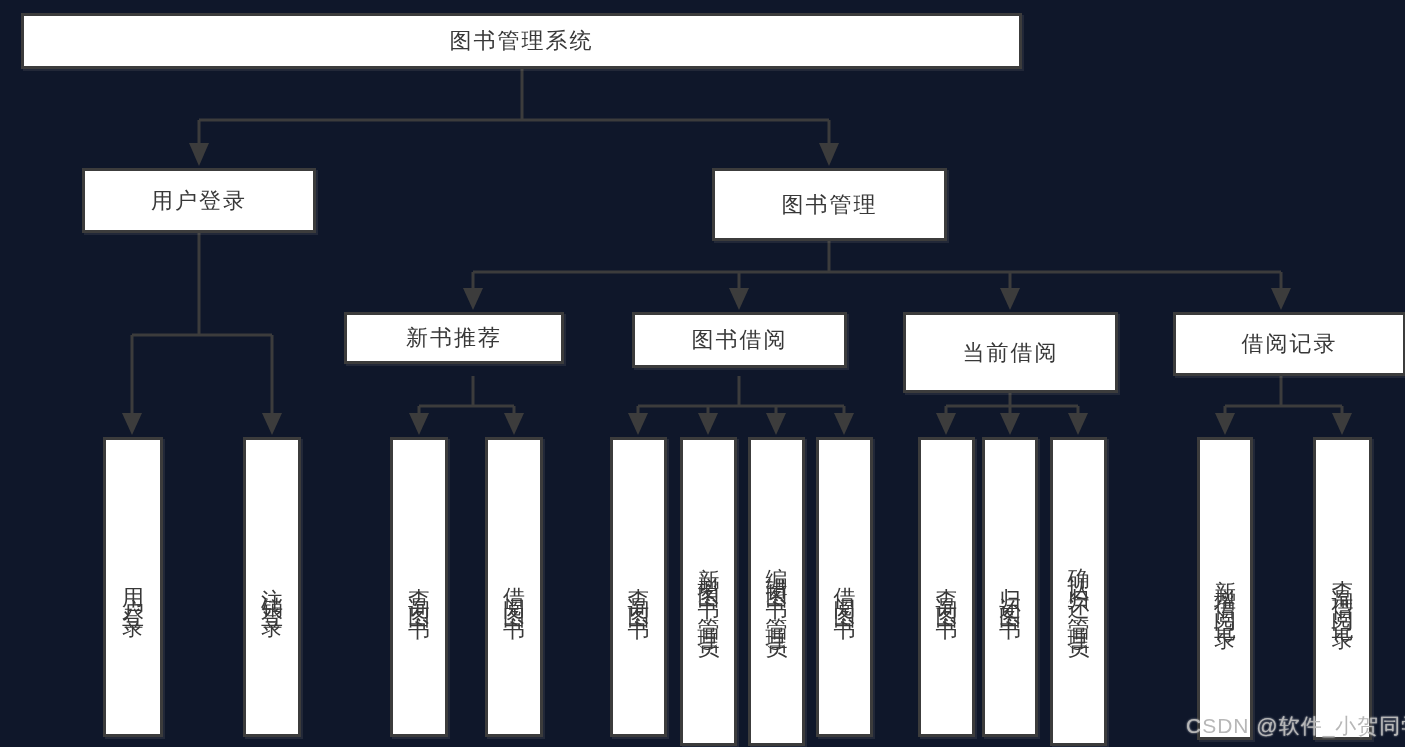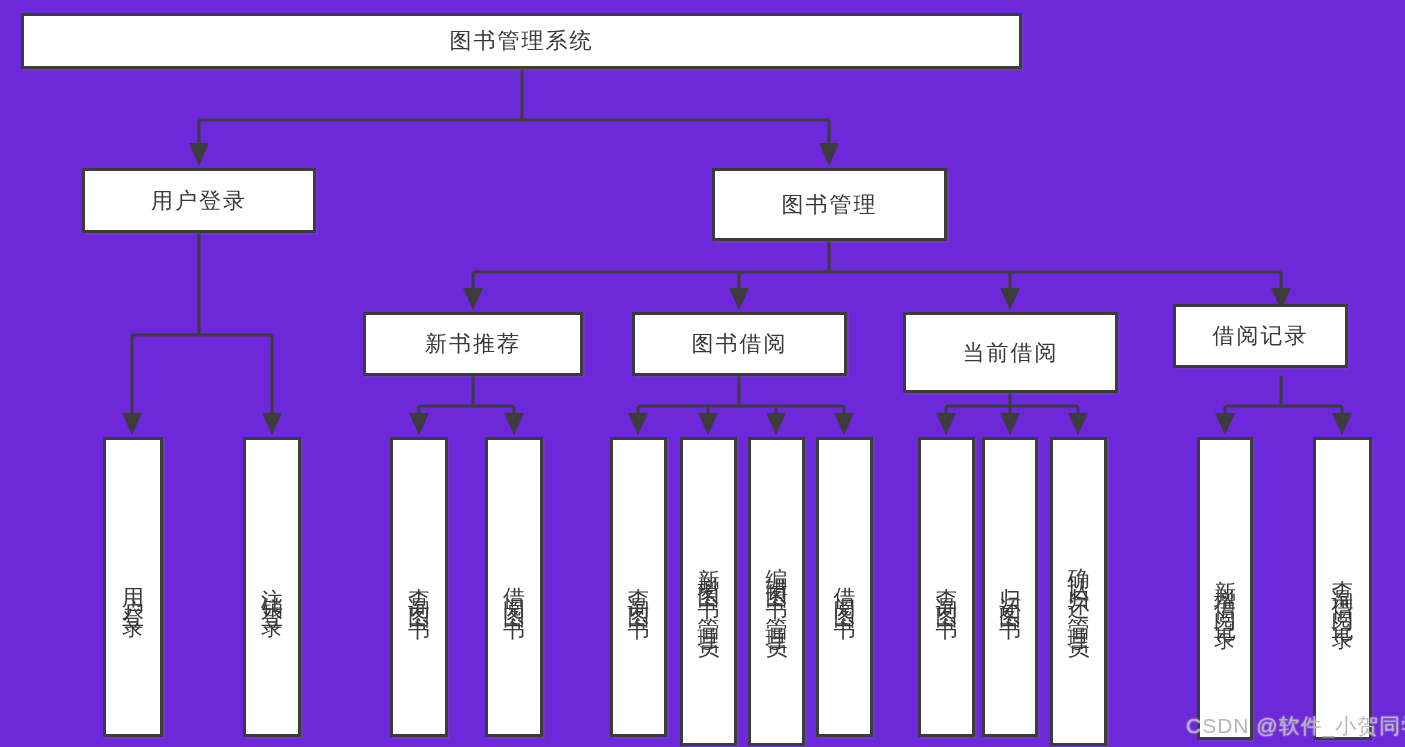--- a/index.html
+++ b/index.html
@@ -1,19 +1,19 @@
 <!DOCTYPE html>
 <html><head>
 <meta charset="utf-8">
 <style>
   html,body{margin:0;padding:0;background:#fff;}
   .canvas{
     position:relative;
     width:1405px;height:747px;
-    background:#6d28d9;
+    background:#0f172a;
     font-family:"Liberation Sans","DejaVu Sans",sans-serif;
     overflow:hidden;
   }
   .connectors{position:absolute;left:0;top:0;z-index:1;}
   .box{
     position:absolute;
     box-sizing:border-box;
     background:#ffffff;
     border:3px solid #3c3c3c;
     display:flex;align-items:center;justify-content:center;
@@ -113,24 +113,24 @@
       <polygon points="1215,413 1235,413 1225,435"></polygon>
       <polygon points="1332,413 1352,413 1342,435"></polygon>
     </g>
   </svg>
 
   <div class="box" style="left:21px;top:13px;width:1001px;height:56px">图书管理系统</div>
 
   <div class="box" style="left:82px;top:168px;width:234px;height:65px">用户登录</div>
   <div class="box" style="left:712px;top:168px;width:235px;height:73px">图书管理</div>
 
-  <div class="box" style="left:363px;top:312px;width:220px;height:64px">新书推荐</div>
-  <div class="box" style="left:632px;top:312px;width:215px;height:64px">图书借阅</div>
+  <div class="box" style="left:344px;top:312px;width:220px;height:52px">新书推荐</div>
+  <div class="box" style="left:632px;top:312px;width:215px;height:56px">图书借阅</div>
   <div class="box" style="left:903px;top:312px;width:215px;height:81px">当前借阅</div>
-  <div class="box" style="left:1173px;top:304px;width:175px;height:64px">借阅记录</div>
+  <div class="box" style="left:1173px;top:312px;width:233px;height:64px">借阅记录</div>
 
   <div class="box vbox" style="left:103px;top:437px;width:60px;height:300px">用户登录</div>
   <div class="box vbox" style="left:243px;top:437px;width:58px;height:300px">注销登录</div>
 
   <div class="box vbox" style="left:390px;top:437px;width:58px;height:300px">查询图书</div>
   <div class="box vbox" style="left:485px;top:437px;width:58px;height:300px">借阅图书</div>
 
   <div class="box vbox" style="left:610px;top:437px;width:57px;height:300px">查询图书</div>
   <div class="box vbox" style="left:680px;top:437px;width:57px;height:309px">新增图书（管理员）</div>
   <div class="box vbox" style="left:748px;top:437px;width:57px;height:309px">编辑图书（管理员）</div>

